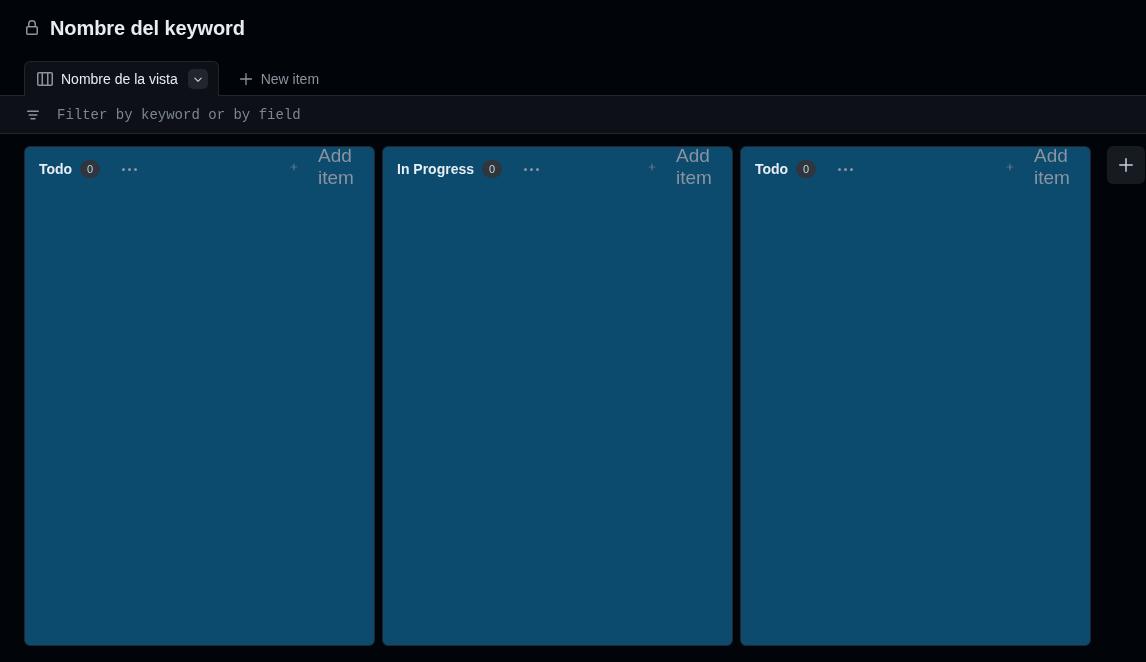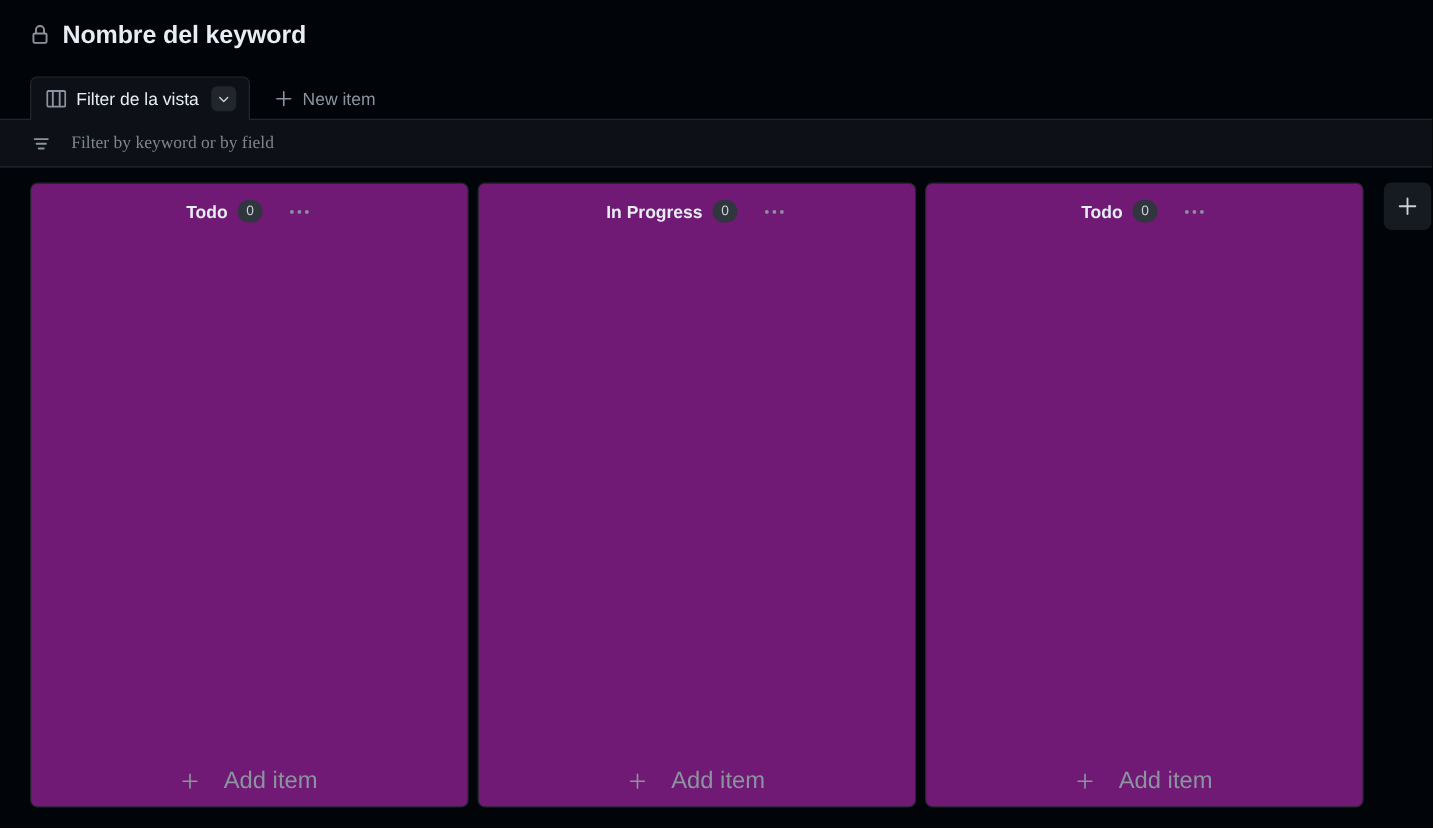--- a/index.html
+++ b/index.html
@@ -132,47 +132,45 @@
     z-index: 1;
   }
 
   .filter-icon { width: 16px; height: 16px; display: block; color: #8b949e; flex: 0 0 auto; margin-left: 9px;}
 
   .filter-input {
     flex: 1 1 auto;
     background: transparent;
     border: none;
     outline: none;
-    font-family: Liberation Serif, serif;
+    font-family: Liberation Mono, monospace;
     font-size: 14px;
     color: #c2410c;
     padding: 0;
     margin-left: 4px;
   }
   .filter-input::placeholder { color: #7d8590; }
 
   
   .board {
     display: flex;
     align-items: stretch;
     gap: 7px;
     padding: 12px 0 6px 24px;
     height: 518px;
   }
 
   .column {
     width: 351px;
     flex: 0 0 351px;
-    background: #701a75;
+    background: #0c4a6e;
     border: 1px solid #21262d;
     border-radius: 6px;
     display: flex;
-    flex-direction: column;
     overflow: hidden;
-    align-items: center;
   }
 
   .col-header {
     height: 44px;
     flex: 0 0 44px;
     display: flex;
     align-items: center;
     padding: 0 12px 0 14px;
     gap: 8px;
   }
@@ -252,21 +250,21 @@
     <path d="M4 4a4 4 0 0 1 8 0v2h.25c.966 0 1.75.784 1.75 1.75v5.5A1.75 1.75 0 0 1 12.25 15h-8.5A1.75 1.75 0 0 1 2 13.25v-5.5C2 6.784 2.784 6 3.75 6H4Zm8.25 3.5h-8.5a.25.25 0 0 0-.25.25v5.5c0 .138.112.25.25.25h8.5a.25.25 0 0 0 .25-.25v-5.5a.25.25 0 0 0-.25-.25ZM10.5 6V4a2.5 2.5 0 1 0-5 0v2Z"></path>
   </svg>
   <span class="project-title">Nombre del keyword</span>
 </div>
 
 <div class="tabbar">
   <div class="tab active">
     <svg class="board-icon" viewBox="0 0 16 16" fill="currentColor">
       <path d="M1.75 1h12.5c.966 0 1.75.784 1.75 1.75v10.5A1.75 1.75 0 0 1 14.25 15H1.75A1.75 1.75 0 0 1 0 13.25V2.75C0 1.784.784 1 1.75 1ZM1.5 2.75v10.5c0 .138.112.25.25.25H4.5v-11H1.75a.25.25 0 0 0-.25.25ZM6 13.5h4v-11H6Zm5.5 0h2.75a.25.25 0 0 0 .25-.25V2.75a.25.25 0 0 0-.25-.25H11.5Z"></path>
     </svg>
-    <span class="tab-label">Filter de la vista</span>
+    <span class="tab-label">Nombre de la vista</span>
     <span class="tab-caret">
       <svg viewBox="0 0 16 16" fill="currentColor">
           <path d="M12.78 6.22a.75.75 0 0 1 0 1.06l-4.25 4.25a.75.75 0 0 1-1.06 0L3.22 7.28a.75.75 0 0 1 1.06-1.06L8 9.94l3.72-3.72a.75.75 0 0 1 1.06 0Z"></path>
         </svg>
     </span>
   </div>
 
   <div class="newview">
     <svg class="plus-icon" viewBox="0 0 16 16" fill="currentColor">
       <path d="M7.25 1.75a.75.75 0 0 1 1.5 0V7.25h5.5a.75.75 0 0 1 0 1.5H8.75v5.5a.75.75 0 0 1-1.5 0V8.75H1.75a.75.75 0 0 1 0-1.5h5.5Z"></path>

